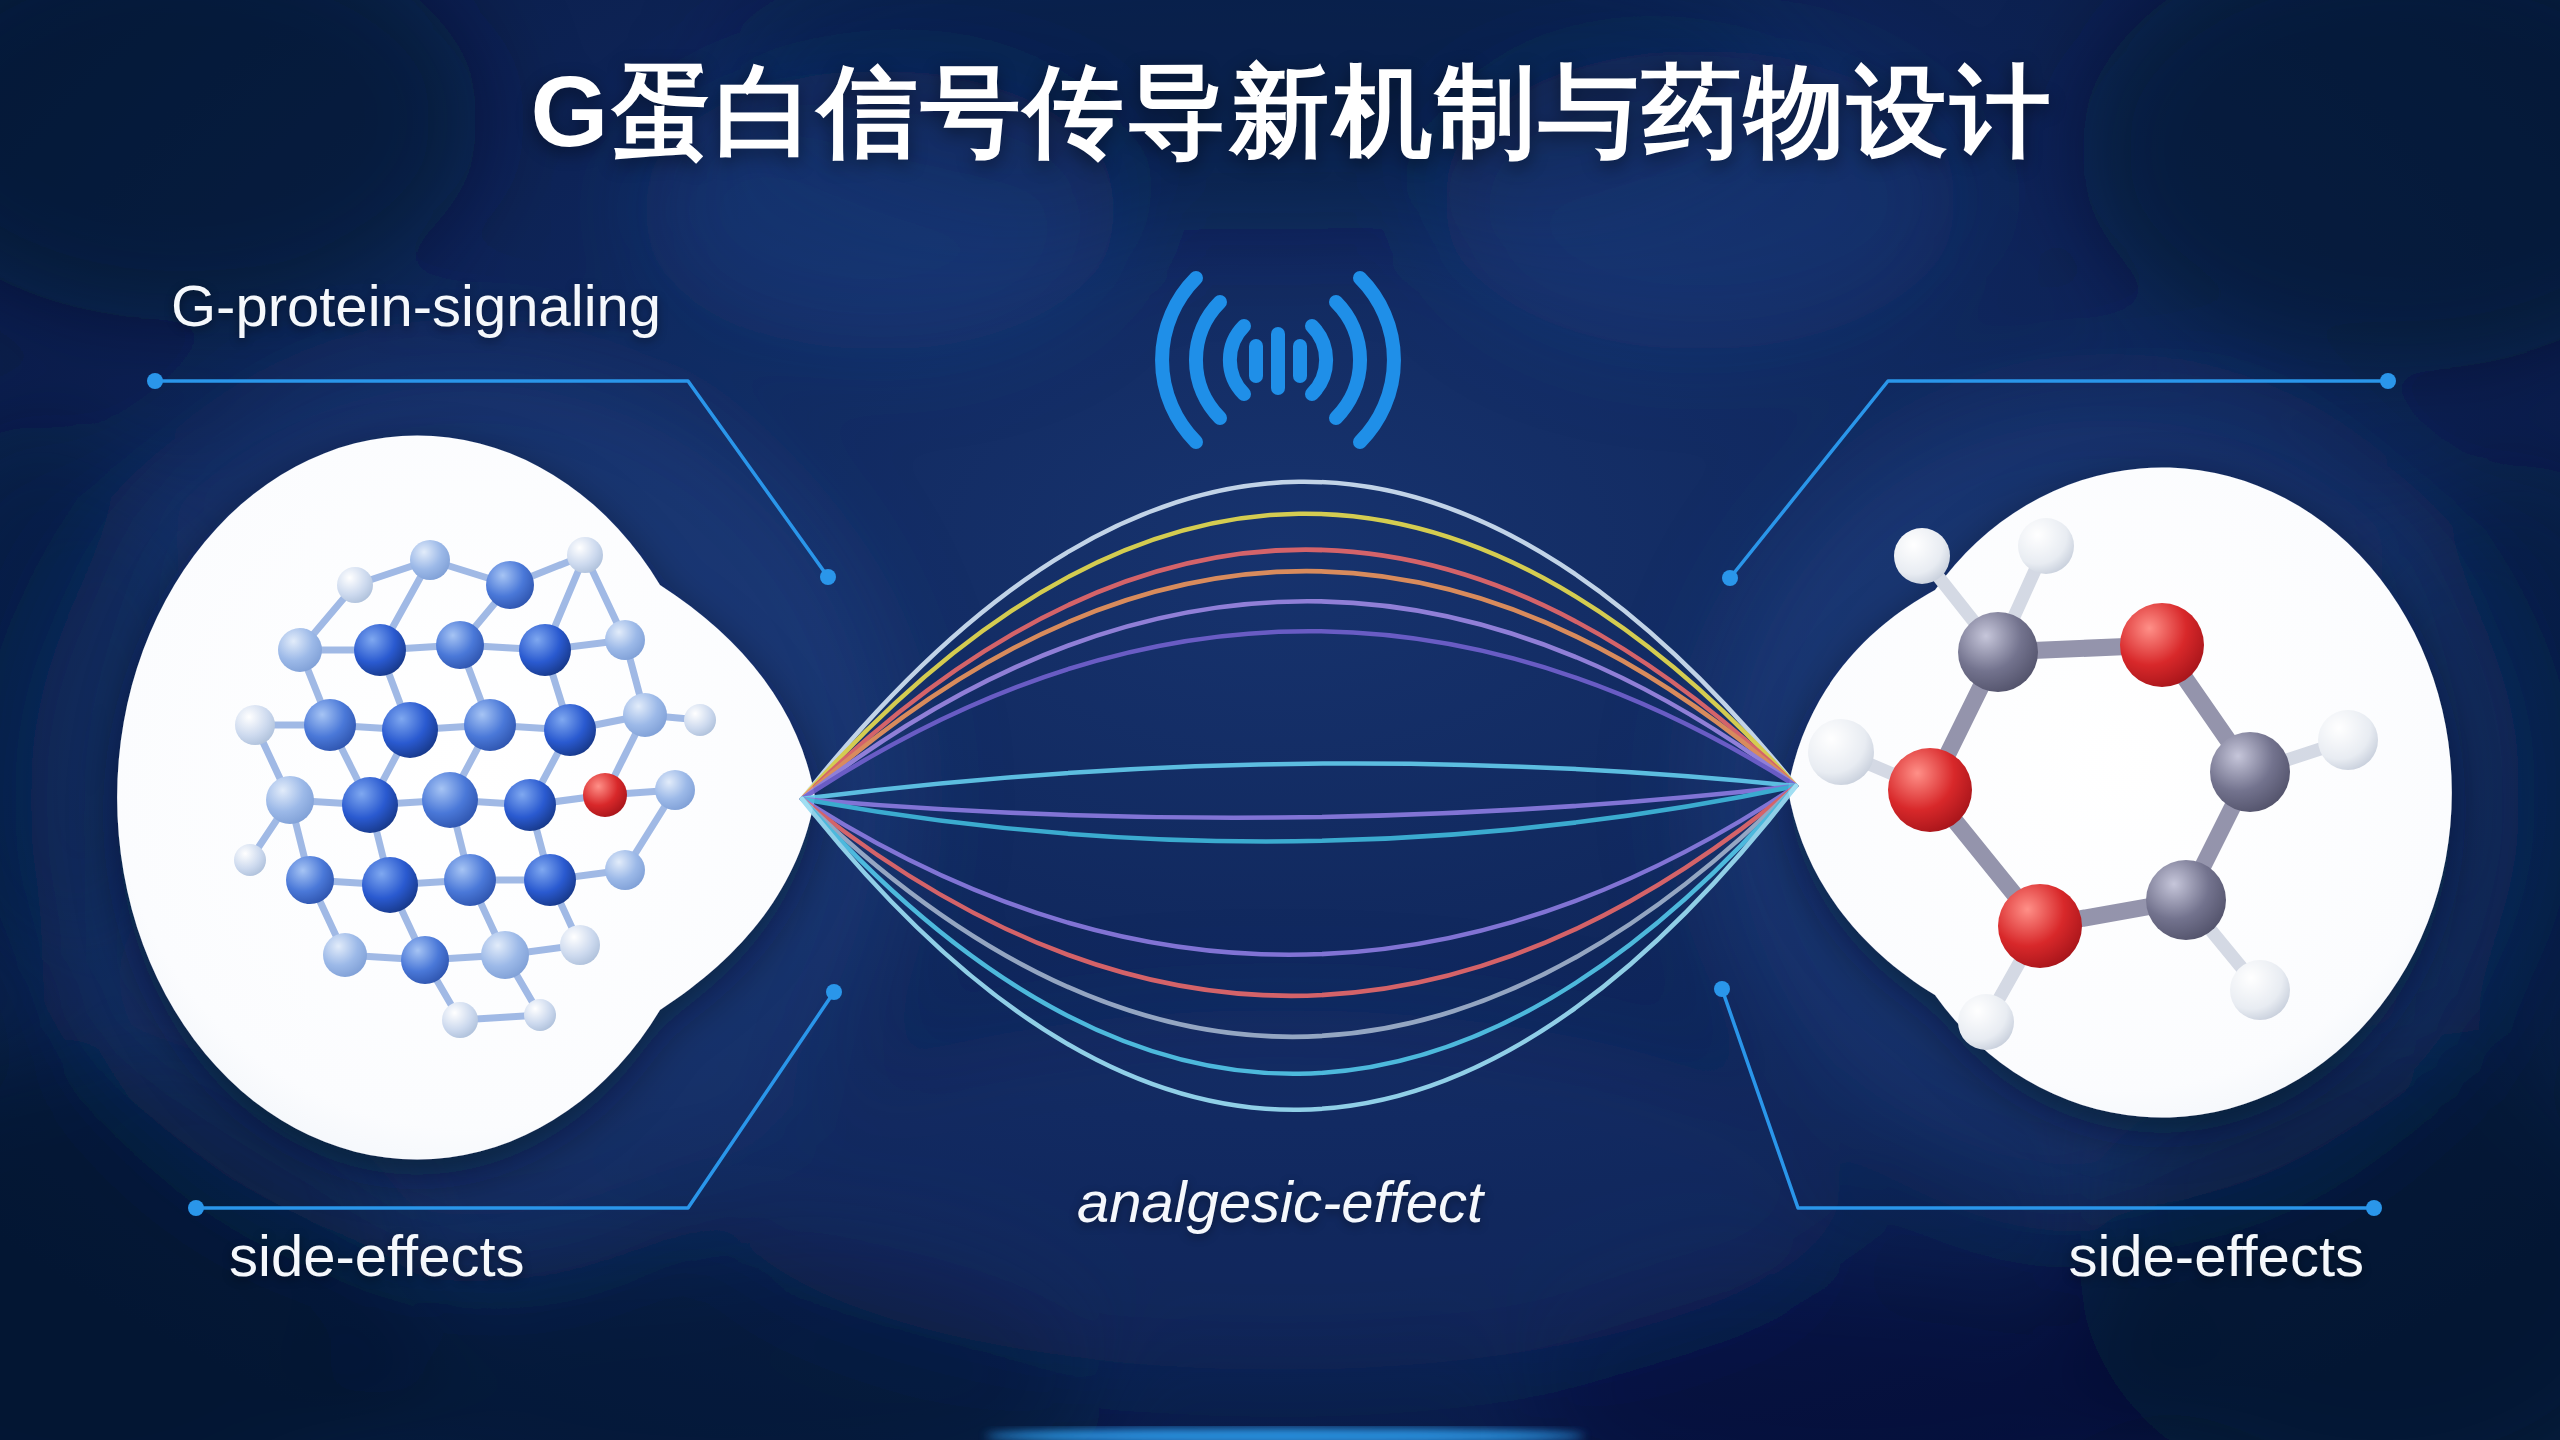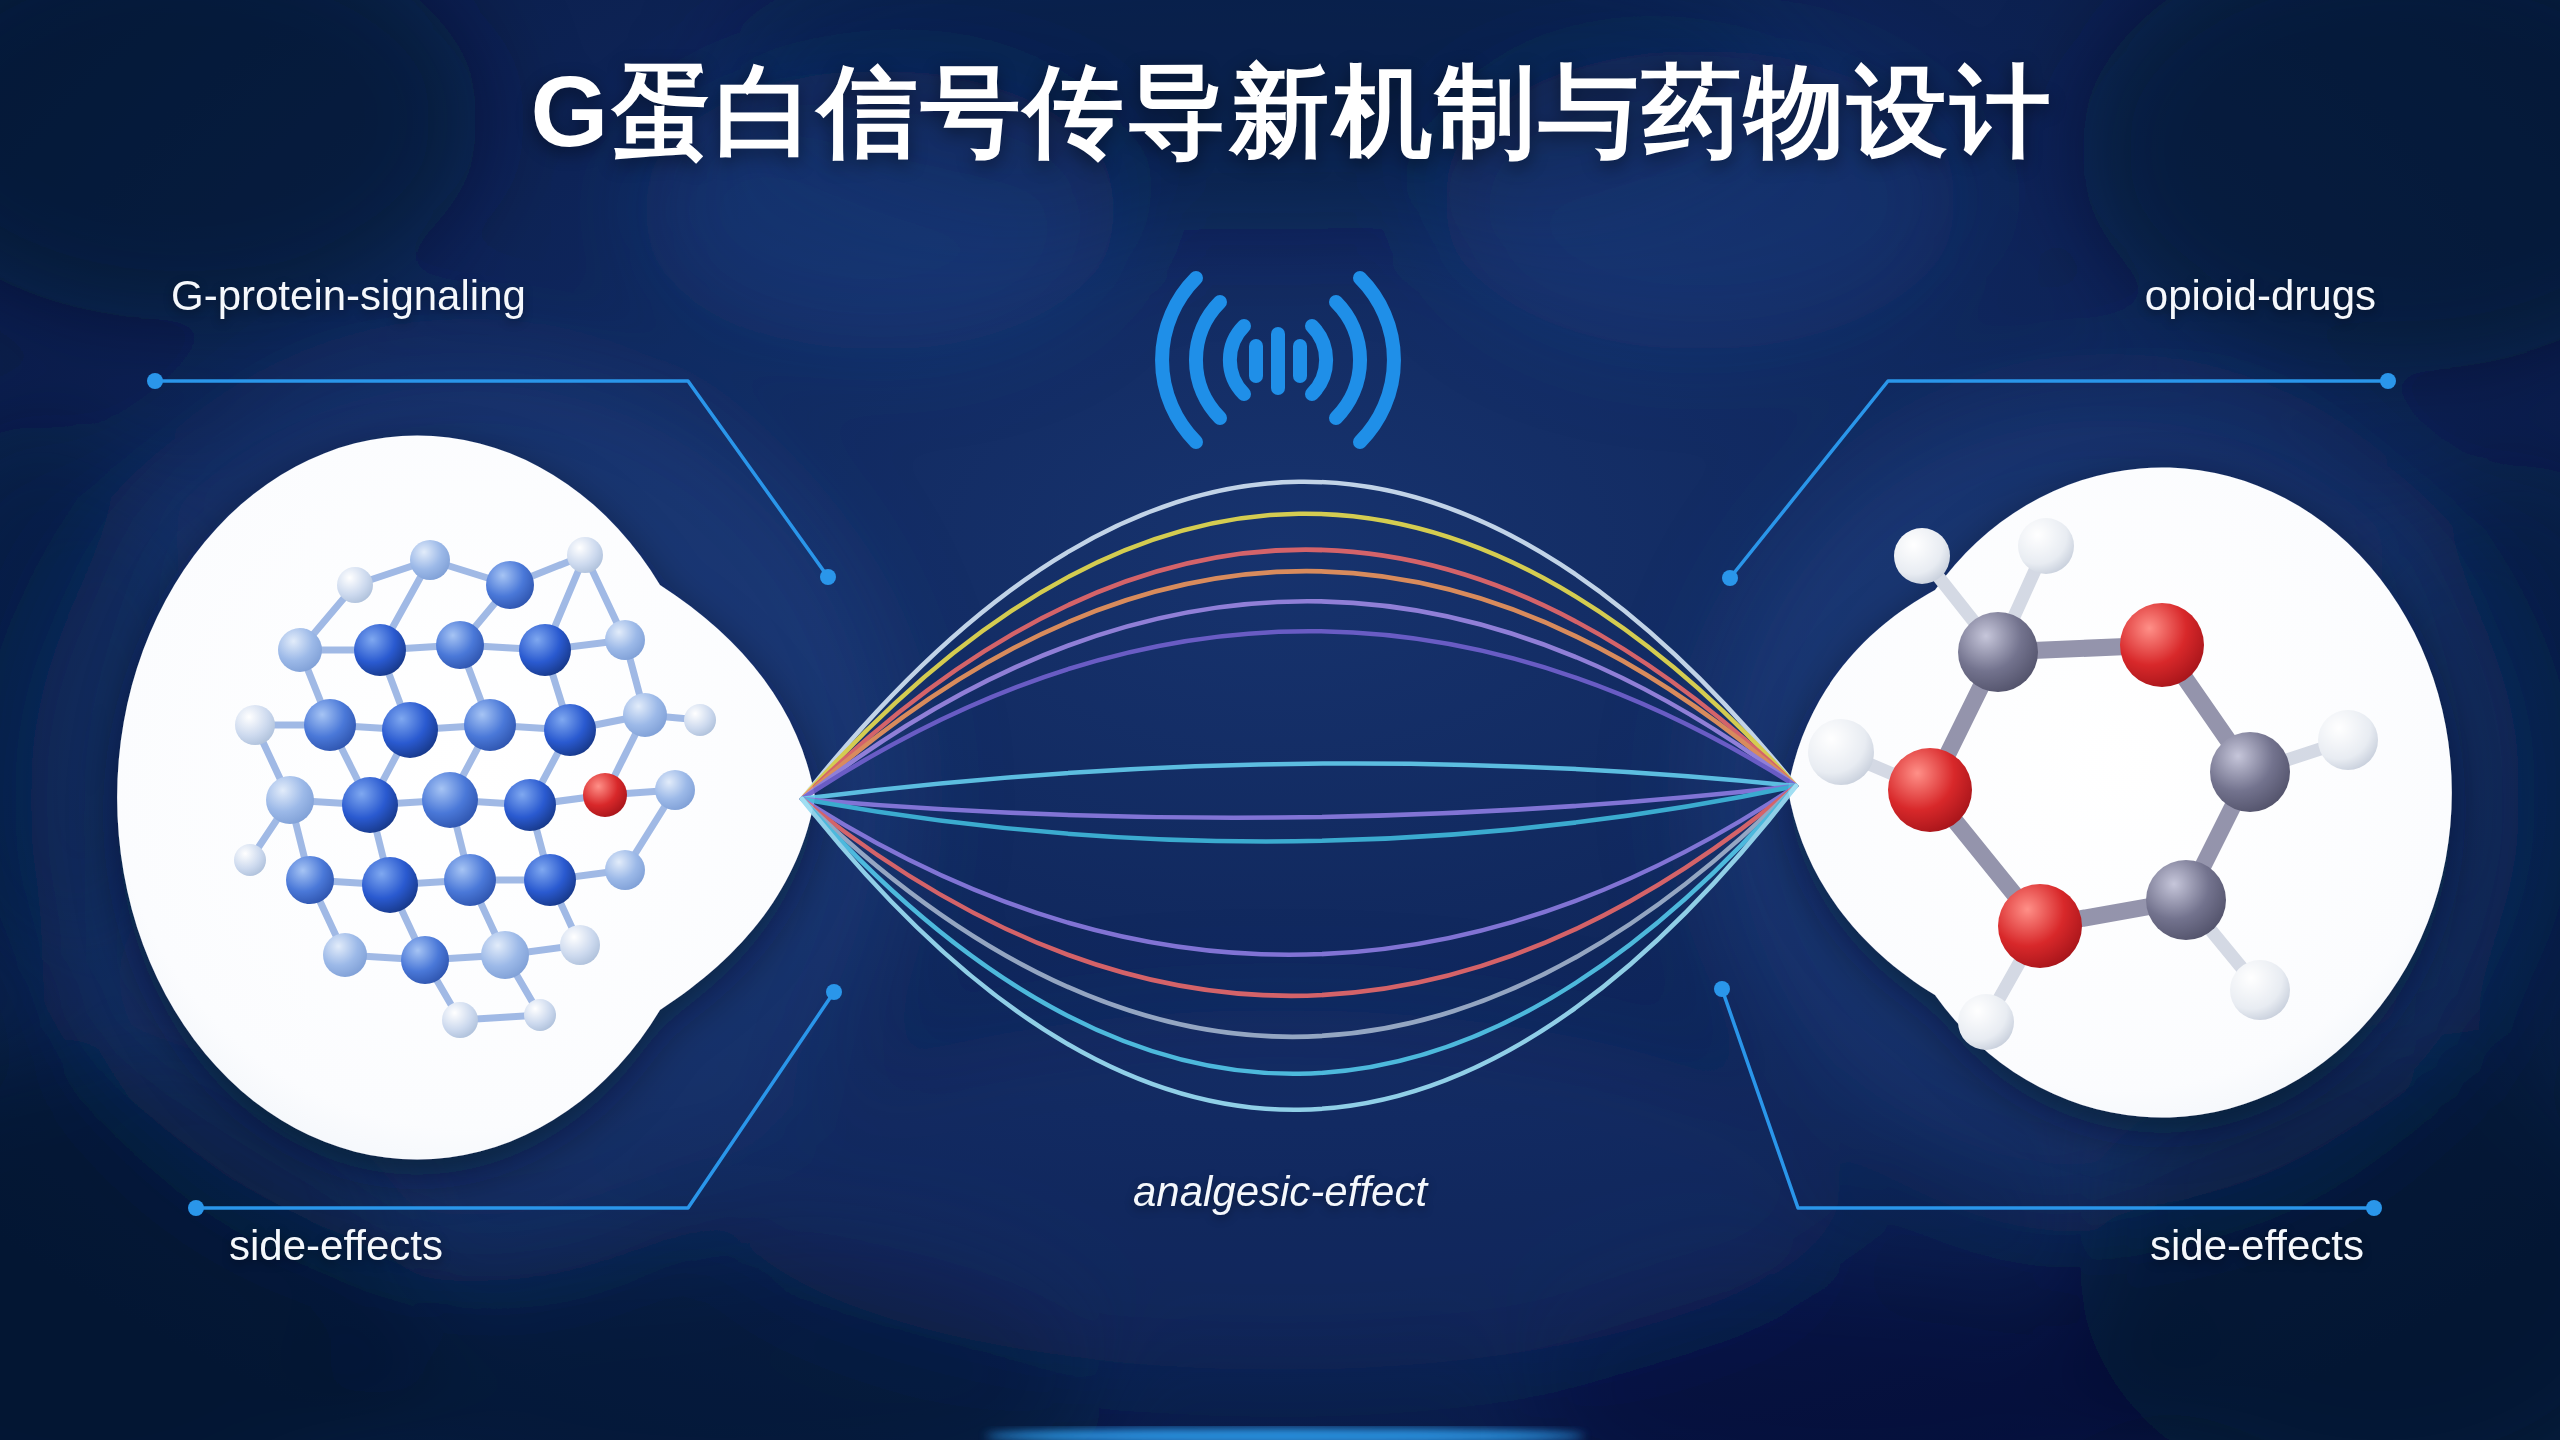--- a/index.html
+++ b/index.html
@@ -13,21 +13,21 @@
     background:radial-gradient(ellipse 1700px 1050px at 50% 38%, #17336e 0%, #0e2457 55%, #081a42 100%);
   }
   .main-svg{position:absolute;left:0;top:0;width:2560px;height:1440px;}
   .title{
     position:absolute;top:34px;left:0;width:100%;margin:12px;
     text-align:center;color:#ffffff;
     font-size:100px;font-weight:700;letter-spacing:3px;
     text-shadow:0 5px 18px rgba(0,0,0,.45);
   }
   .callout-label{
-    position:absolute;color:#f5f8fc;font-size:42px;font-weight:400;
+    position:absolute;color:#f5f8fc;font-size:58px;font-weight:400;
     text-shadow:0 3px 10px rgba(0,0,0,.4);white-space:nowrap;
   }
   .lbl-gprotein{left:171px;top:272px;}
   .lbl-opioid{right:184px;top:272px;}
   .lbl-side-left{left:229px;top:1222px;}
   .lbl-analgesic{left:50%;top:1168px;transform:translateX(-50%);font-style:italic;}
   .lbl-side-right{right:196px;top:1222px;}
 </style>
 </head>
 <body>
@@ -276,17 +276,16 @@
       <g>
         <polyline points="2374,1208 1798,1208 1722,989" fill="none"></polyline>
         <circle cx="2374" cy="1208" r="8" stroke="none"></circle>
         <circle cx="1722" cy="989" r="8" stroke="none"></circle>
       </g>
     </g>
   </svg>
 
   <h1 class="title">G蛋白信号传导新机制与药物设计</h1>
   <div class="callout-label lbl-gprotein">G-protein-signaling</div>
-  <div class="callout-label lbl-opioid">opioid-drugs</div>
   <div class="callout-label lbl-side-left">side-effects</div>
   <div class="callout-label lbl-analgesic">analgesic-effect</div>
   <div class="callout-label lbl-side-right">side-effects</div>
 </div>
 
 </body></html>

